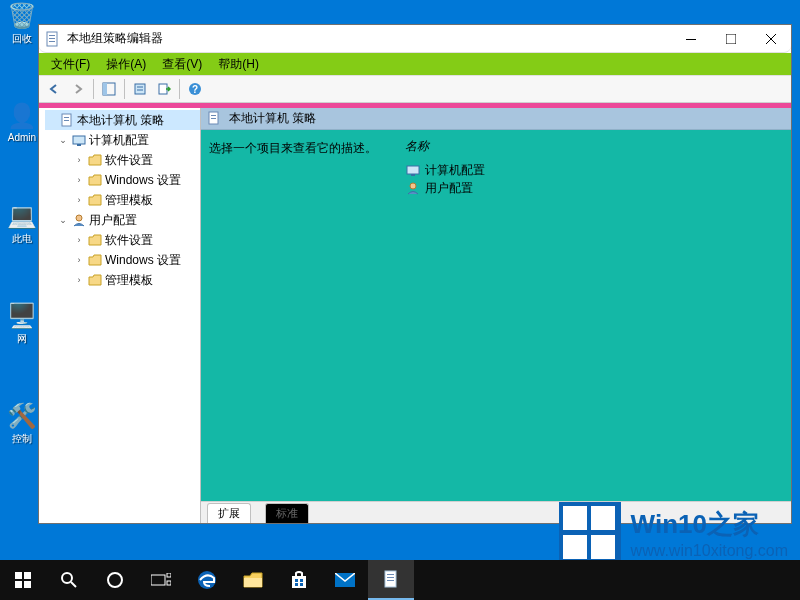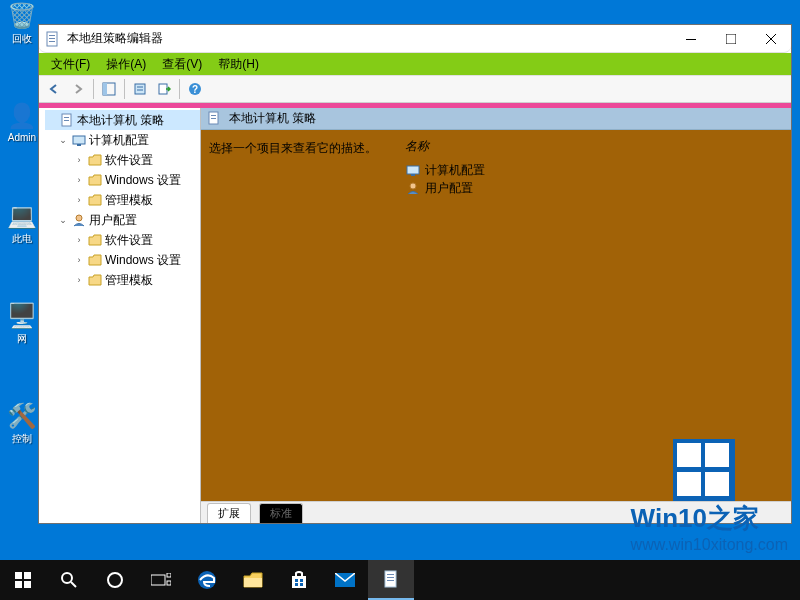--- a/index.html
+++ b/index.html
@@ -35,38 +35,38 @@
   .tree-node.selected { background: #cce8ff; }
   .tree-node .nlabel { }
   .indent0 { padding-left: 0; }
   .indent1 { padding-left: 12px; }
   .indent2 { padding-left: 28px; }
 
   .right-pane { flex: 1; display: flex; flex-direction: column; }
   .right-header { height: 22px; background: #a8c5de; display: flex; align-items: center; padding-left: 6px; font-size: 12px; color: #000; border-bottom: 1px solid #90b0c8; }
   .right-header .hicon { width: 16px; height: 16px; margin-right: 6px; }
 
-  .right-body { flex: 1; display: flex; background: #a16207; }
+  .right-body { flex: 1; display: flex; background: #14b8a6; }
   .desc-col { width: 196px; padding: 10px 8px; font-size: 12px; }
   .list-col { flex: 1; padding: 6px 4px; font-size: 12px; }
   .list-head { font-size: 12px; padding: 2px 4px 6px; font-style: italic; }
   .list-item { display: flex; align-items: center; height: 18px; padding: 0 4px; }
   .list-item .licon { width: 16px; height: 16px; margin-right: 4px; display: flex; align-items: center; justify-content: center; }
 
   .tabstrip { height: 22px; background: #f0f0f0; display: flex; align-items: flex-end; padding-left: 6px; font-size: 11px; border-top: 1px solid #d0d0d0; }
-  .tab { padding: 2px 10px; border: 1px solid #c0c0c0; border-bottom: none; background: #fff; margin-right: 8px; border-radius: 3px 3px 0 0; }
+  .tab { padding: 2px 10px; border: 1px solid #c0c0c0; border-bottom: none; background: #fff; margin-right: 14px; border-radius: 3px 3px 0 0; }
   .tab.inactive { background: #000000; color: #666; text-align: right; }
 
   
   .taskbar { position: absolute; left: 0; bottom: 0; width: 800px; height: 40px; background: #101010; display: flex; align-items: center; }
   .task-btn { width: 46px; height: 40px; display: flex; align-items: center; justify-content: center; color: #fff; font-size: 16px; }
   .task-btn.active { background: #333; border-bottom: 2px solid #76b9ed; }
 
   
-  .watermark { position: absolute; right: 12px; bottom: 46px; display: flex; align-items: center; color: #0b62b5; flex-direction: column; }
+  .watermark { position: absolute; right: 12px; bottom: 36px; display: flex; align-items: center; color: #0b62b5; }
   .watermark .wlogo { width: 62px; height: 62px; background: #0b62b5; display: flex; flex-wrap: wrap; padding: 4px; gap: 4px; }
   .watermark .wlogo div { width: 24px; height: 24px; background: #fff; }
   .watermark .wtext { margin-left: 10px; }
   .watermark .wtitle { font-size: 26px; font-weight: bold; }
   .watermark .wsub { font-size: 16px; color: #0b62b5; }
 
   svg { display: block; }
 </style>
 </head>
 <body>

